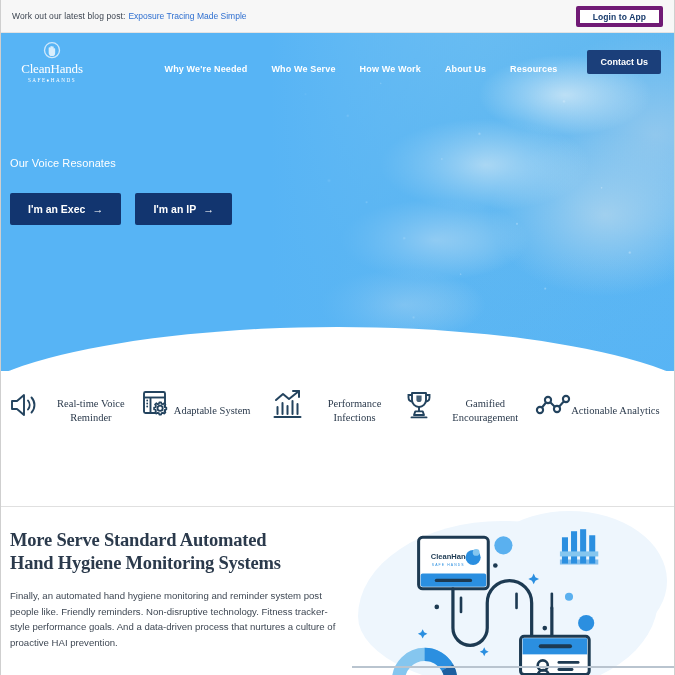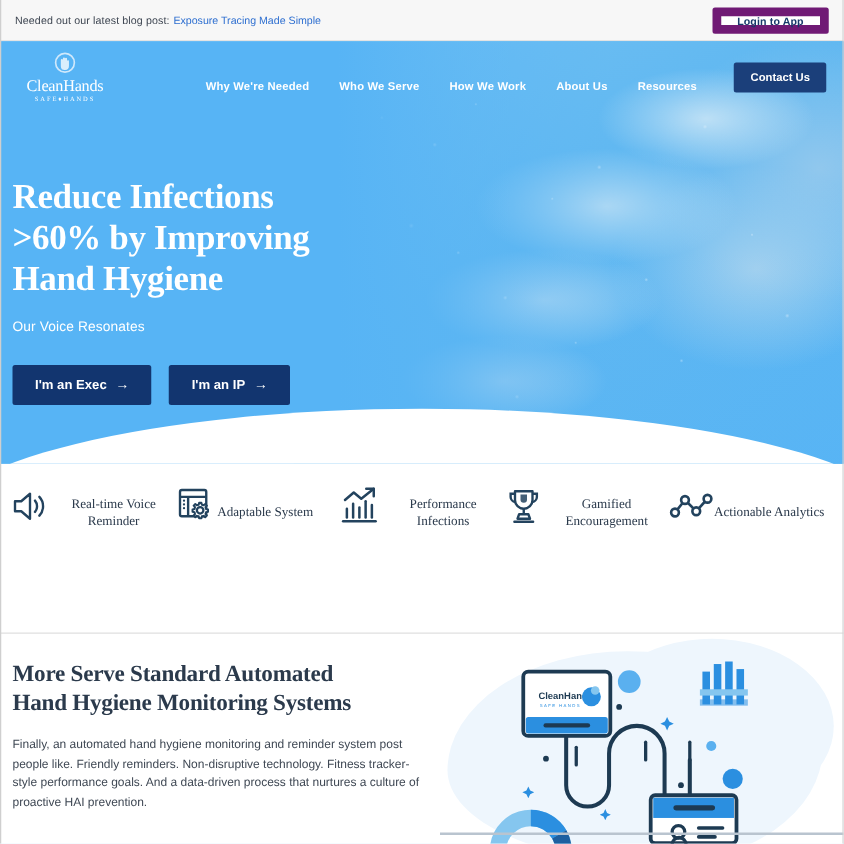--- a/index.html
+++ b/index.html
@@ -32,21 +32,21 @@
     margin-left: 3px;
     text-decoration: none;
     white-space: nowrap;
   }
   .login-btn {
     position: absolute;
     right: 12px; top: 6px;
     height: 21px;
     padding: 0 13px;
     display: flex; align-items: center; justify-content: center;
-    border: 7px solid #701a75;
+    border: 4px solid #701a75;
     border-radius: 2px;
     background: #ffffff;
     color: #173a6b;
     font-size: 8.5px;
     font-weight: bold;
     letter-spacing: .1px;
     cursor: pointer;
   }
 
   
@@ -261,21 +261,21 @@
     pointer-events: none;
     z-index: 40;
   }
 </style>
 </head>
 <body>
 
 <div class="page">
 
   <div class="topbar">
-    <span class="topbar-text">Needed out our latest blog post:</span>
+    <span class="topbar-text">Work out our latest blog post:</span>
     <a class="topbar-link">Exposure Tracing Made Simple</a>
     <div class="login-btn">Login to App</div>
   </div>
 
   <div class="hero">
     <div class="hero-photo"></div>
     <div class="hero-tint"></div>
 
     <div class="nav">
       <div class="logo">
@@ -291,25 +291,20 @@
         <a class="nav-link">Why We're Needed</a>
         <a class="nav-link">Who We Serve</a>
         <a class="nav-link">How We Work</a>
         <a class="nav-link">About Us</a>
         <a class="nav-link">Resources</a>
         <div class="contact-btn">Contact Us</div>
       </div>
     </div>
 
     <div class="hero-content">
-      <div class="hero-title">
-        <div>Reduce Infections</div>
-        <div>&gt;60% by Improving</div>
-        <div>Hand Hygiene</div>
-      </div>
       <div class="hero-sub">Our Voice Resonates</div>
       <div class="hero-btns">
         <div class="hero-btn">
           <span>I'm an Exec</span>
           <span class="arrow">→</span>
         </div>
         <div class="hero-btn">
           <span>I'm an IP</span>
           <span class="arrow">→</span>
         </div>

